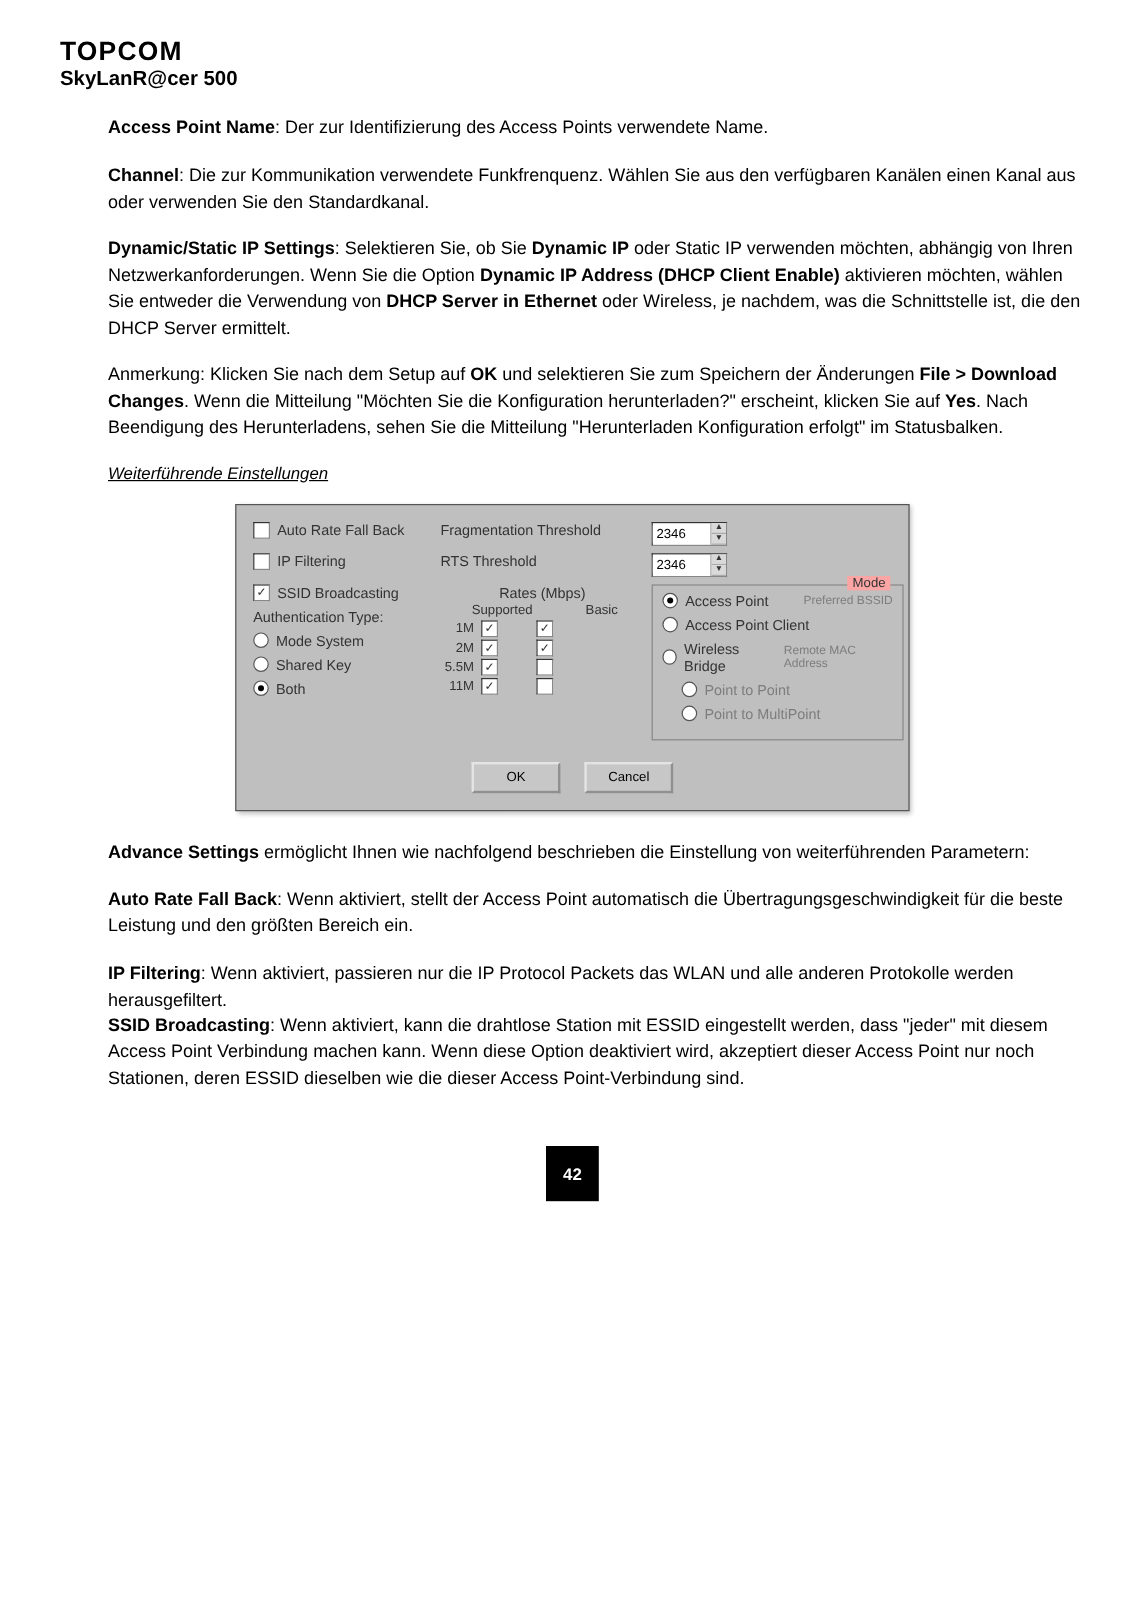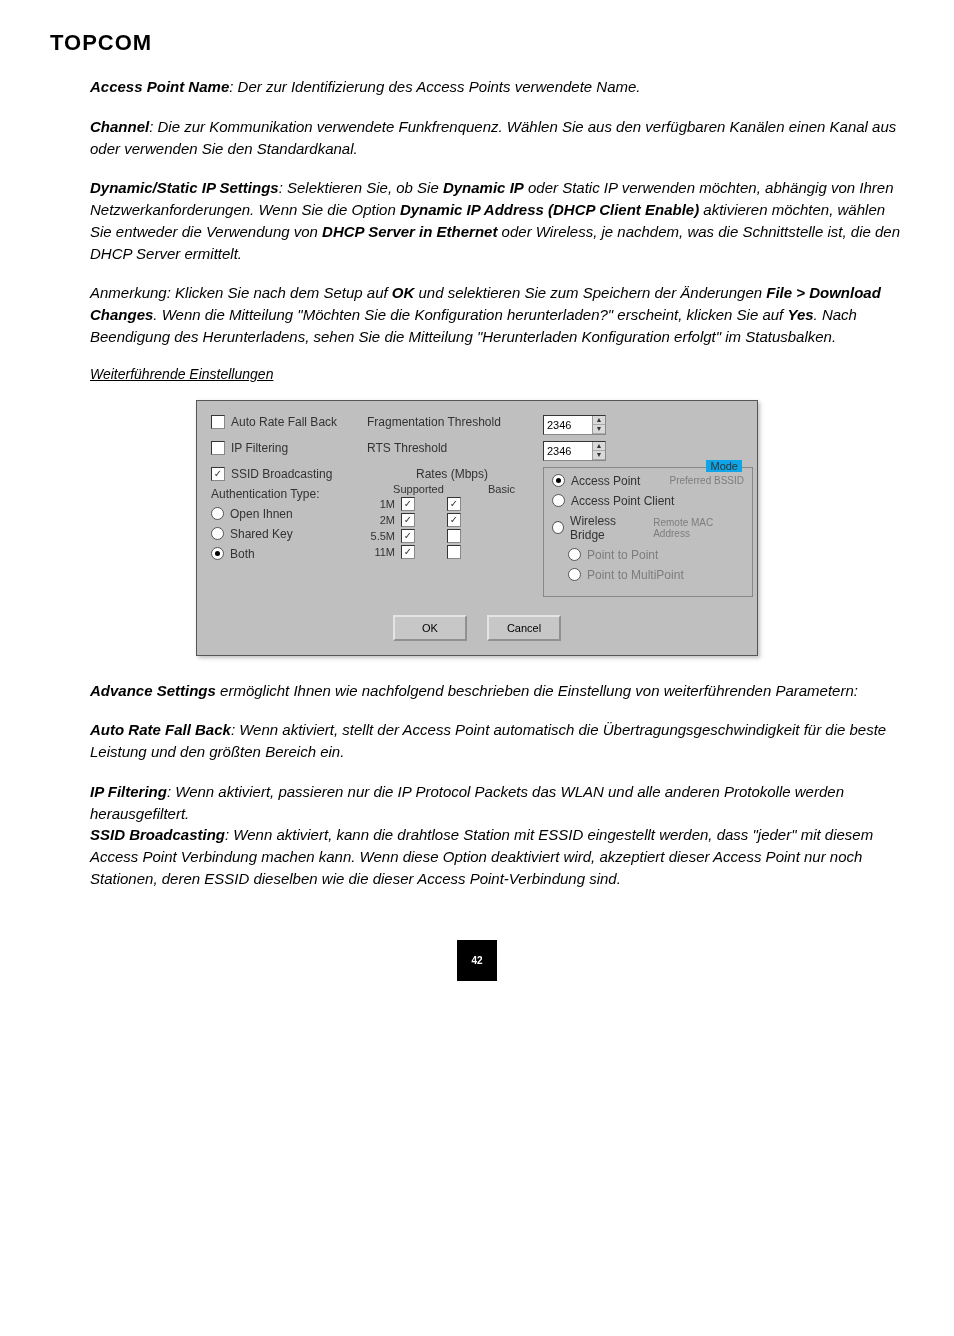--- a/index.html
+++ b/index.html
@@ -24,21 +24,20 @@
     letter-spacing: 1px;
   }
   .product {
     font-weight: bold;
     font-size: 17px;
   }
   .body-text {
     margin: 0 0 18px 0;
     line-height: 1.45;
     padding-left: 40px;
-    font-style: italic;
   }
   .section-title {
     text-decoration: underline;
     font-style: italic;
     font-size: 14px;
     margin: 10px 0 18px 0;
     padding-left: 40px;
   }
   b { font-weight: bold; }
 
@@ -112,21 +111,21 @@
     border-bottom:1px solid #aaa;
   }
   .group {
     border: 1px solid #888;
     background: #bfbfbf;
     padding: 6px 8px 8px 8px;
     position: relative;
   }
   .group .legend {
     position: absolute; top:-8px; right: 10px;
-    background:#0ea5e9; padding: 0 4px; font-size: 11px;
+    background:#fca5a5; padding: 0 4px; font-size: 11px;
   }
   .dim { color: #7d7d7d; }
   .buttons {
     display:flex; justify-content:center; gap: 20px;
     padding: 8px 0 14px 0;
   }
   .btn {
     width: 70px; height: 22px;
     background:#c7c7c7; border: 2px outset #e4e4e4;
     font-size: 11px;
@@ -138,30 +137,31 @@
   .rates-head { display:flex; justify-content: space-around; font-size:11px; padding-left: 4px; }
   .rate-row { display:flex; align-items:center; gap: 6px; margin: 2px 0; }
   .rate-row span.lbl { width: 28px; text-align:right; font-size:11px; }
 
   .page-number {
     text-align:center;
     margin-top: 60px;
   }
   .page-number span {
     background:#000; color:#fff; font-weight:bold;
-    padding: 15px 14px; font-size: 10px;
+    padding: 15px 14px; font-size: 14px;
   }
 </style>
 </head>
 <body>
 
 <div class="page">
 
   <div class="header">
     <div class="brand">TOPCOM</div>
+    <div class="product">SkyLanR@cer 500</div>
   </div>
 
   <p class="body-text">
     <b>Access Point Name</b><span>: Der zur Identifizierung des Access Points verwendete Name.</span>
   </p>
 
 
   <p class="body-text">
     <b>Channel</b><span>: Die zur Kommunikation verwendete Funkfrenquenz. Wählen Sie aus den verfügbaren Kanälen einen Kanal aus oder verwenden Sie den Standardkanal.</span>
   </p>
@@ -212,21 +212,21 @@
         </div>
 
         <div class="col1">
           <div class="chk">
             <span class="box">✓</span>
             <span>SSID Broadcasting</span>
           </div>
           <div style="margin-top:6px">Authentication Type:</div>
           <div class="chk" style="margin-top:6px">
             <span class="radio"></span>
-            <span>Open Ihnen</span>
+            <span>Mode System</span>
           </div>
           <div class="chk">
             <span class="radio"></span>
             <span>Shared Key</span>
           </div>
           <div class="chk">
             <span class="radio">
                 <span class="dot"></span>
               </span>
             <span>Both</span>

